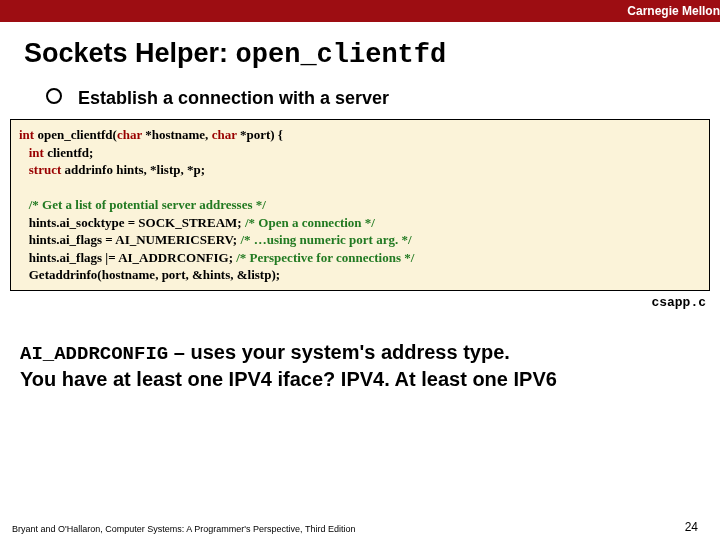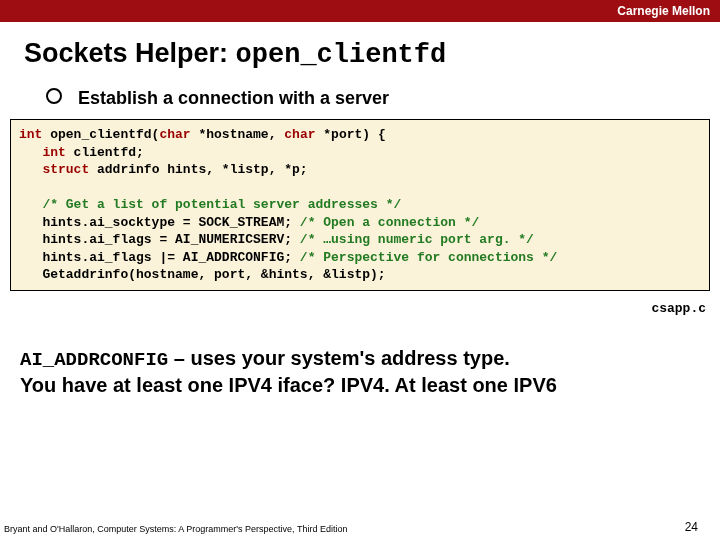--- a/index.html
+++ b/index.html
@@ -14,21 +14,20 @@
   }
   .topbar {
     width: 100%;
     height: 22px;
     background: #9d0d12;
     color: #fff;
     text-align: right;
     font-weight: bold;
     font-size: 12px;
     line-height: 22px;
-    padding-right: 10px;
     box-sizing: border-box;
   }
   .title {
     font-size: 27px;
     font-weight: bold;
     margin: 16px 0 18px 24px;
     font-family: Verdana, Arial, sans-serif;
   }
   .title .mono {
     font-family: "Courier New", monospace;
@@ -45,25 +44,25 @@
     border-radius: 50%;
     margin-right: 16px;
     flex-shrink: 0;
   }
   .bullet-text {
     font-size: 18px;
     font-weight: bold;
     font-family: Verdana, Arial, sans-serif;
   }
   .codebox {
-    margin: 10px 10px 10px 10px;
+    margin: 10px 10px 4px 10px;
     border: 1px solid #000;
     background: #fbf3d9;
     padding: 6px 8px;
-    font-family: Liberation Mono, monospace;
+    font-family: Liberation Serif, serif;
     font-size: 13px;
     font-weight: bold;
     line-height: 1.35;
   }
   .kw { color: #990000; }
   .plain { color: #000; }
   .comment { color: #227a22; }
   .filelabel {
     text-align: right;
     font-family: "Courier New", monospace;
@@ -85,21 +84,21 @@
   .footer {
     position: absolute;
     bottom: 6px;
     left: 0;
     width: 720px;
     font-size: 9px;
     font-family: Arial, sans-serif;
   }
   .footer-left {
     position: absolute;
-    left: 4px;
+    left: 12px;
     bottom: 0;
   }
   .footer-right {
     position: absolute;
     right: 22px;
     bottom: 0;
     font-size: 12px;
   }
 </style>
 </head>

